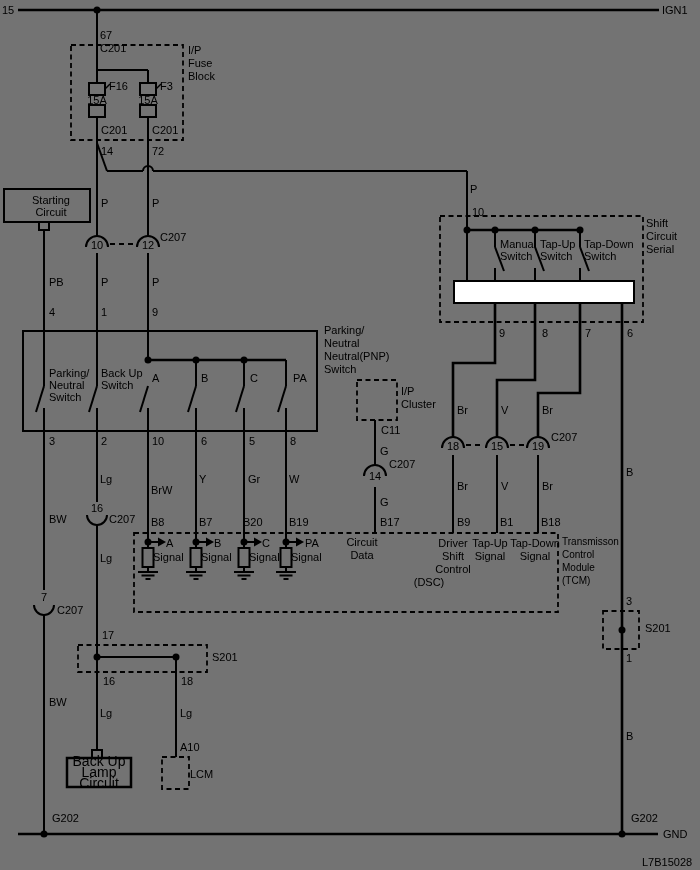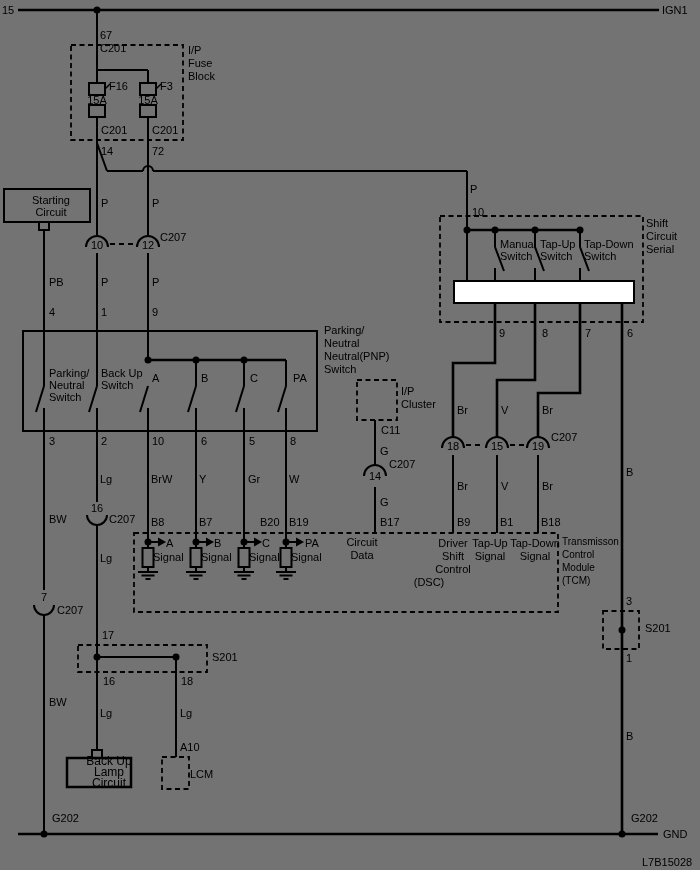--- a/index.html
+++ b/index.html
@@ -4,21 +4,21 @@
 <style>
   html,body{margin:0;padding:0;background:#fff;}
   #stage{position:relative;width:700px;height:870px;background:#737373;
          font-family:"Liberation Sans", sans-serif;color:#000;overflow:hidden;}
   #wires{position:absolute;left:0;top:0;}
   .lb{position:absolute;font-size:11px;line-height:12px;white-space:nowrap;color:#000;}
   .lbc{text-align:center;}
   .sm{font-size:10px;line-height:12px;}
   .boxtxt{position:absolute;display:flex;flex-direction:column;align-items:center;
           justify-content:center;text-align:center;font-size:11px;line-height:12px;}
-  .boxtxt.small{font-size:12px;line-height:11px;margin-left:10px;}
+  .boxtxt.small{font-size:14px;line-height:11px;}
 </style>
 </head>
 <body>
 
 <div id="stage">
 
   <svg id="wires" width="700" height="870" viewBox="0 0 700 870" stroke="#000" fill="none" stroke-width="2">
 
     <g stroke-width="2.6">
       <path d="M18 10 H659"></path>
@@ -271,35 +271,35 @@
   <div class="lb" style="left:324px;top:363px">Switch</div>
 
   <div class="lb" style="left:49px;top:435px">3</div>
   <div class="lb" style="left:101px;top:435px">2</div>
   <div class="lb" style="left:152px;top:435px">10</div>
   <div class="lb" style="left:201px;top:435px">6</div>
   <div class="lb" style="left:249px;top:435px">5</div>
   <div class="lb" style="left:290px;top:435px">8</div>
   <div class="lb" style="left:49px;top:513px">BW</div>
   <div class="lb" style="left:100px;top:473px">Lg</div>
-  <div class="lb" style="left:151px;top:473px">BrW</div>
+  <div class="lb" style="left:151px;top:484px">BrW</div>
   <div class="lb" style="left:199px;top:473px">Y</div>
   <div class="lb" style="left:248px;top:473px">Gr</div>
   <div class="lb" style="left:289px;top:473px">W</div>
   <div class="lb" style="left:49px;top:696px">BW</div>
   <div class="lb" style="left:100px;top:552px">Lg</div>
 
   <div class="lb lbc" style="left:85px;top:502px;width:24px">16</div>
   <div class="lb" style="left:109px;top:513px">C207</div>
   <div class="lb lbc" style="left:32px;top:591px;width:24px">7</div>
   <div class="lb" style="left:57px;top:604px">C207</div>
 
   <div class="lb" style="left:151px;top:516px">B8</div>
   <div class="lb" style="left:199px;top:516px">B7</div>
-  <div class="lb" style="left:260px;top:516px">B20</div>
+  <div class="lb" style="left:243px;top:516px">B20</div>
   <div class="lb" style="left:289px;top:516px">B19</div>
   <div class="lb" style="left:380px;top:516px">B17</div>
   <div class="lb" style="left:457px;top:516px">B9</div>
   <div class="lb" style="left:500px;top:516px">B1</div>
   <div class="lb" style="left:541px;top:516px">B18</div>
 
   <div class="lb" style="left:401px;top:385px">I/P</div>
   <div class="lb" style="left:401px;top:398px">Cluster</div>
   <div class="lb" style="left:381px;top:424px">C11</div>
   <div class="lb" style="left:380px;top:445px">G</div>

